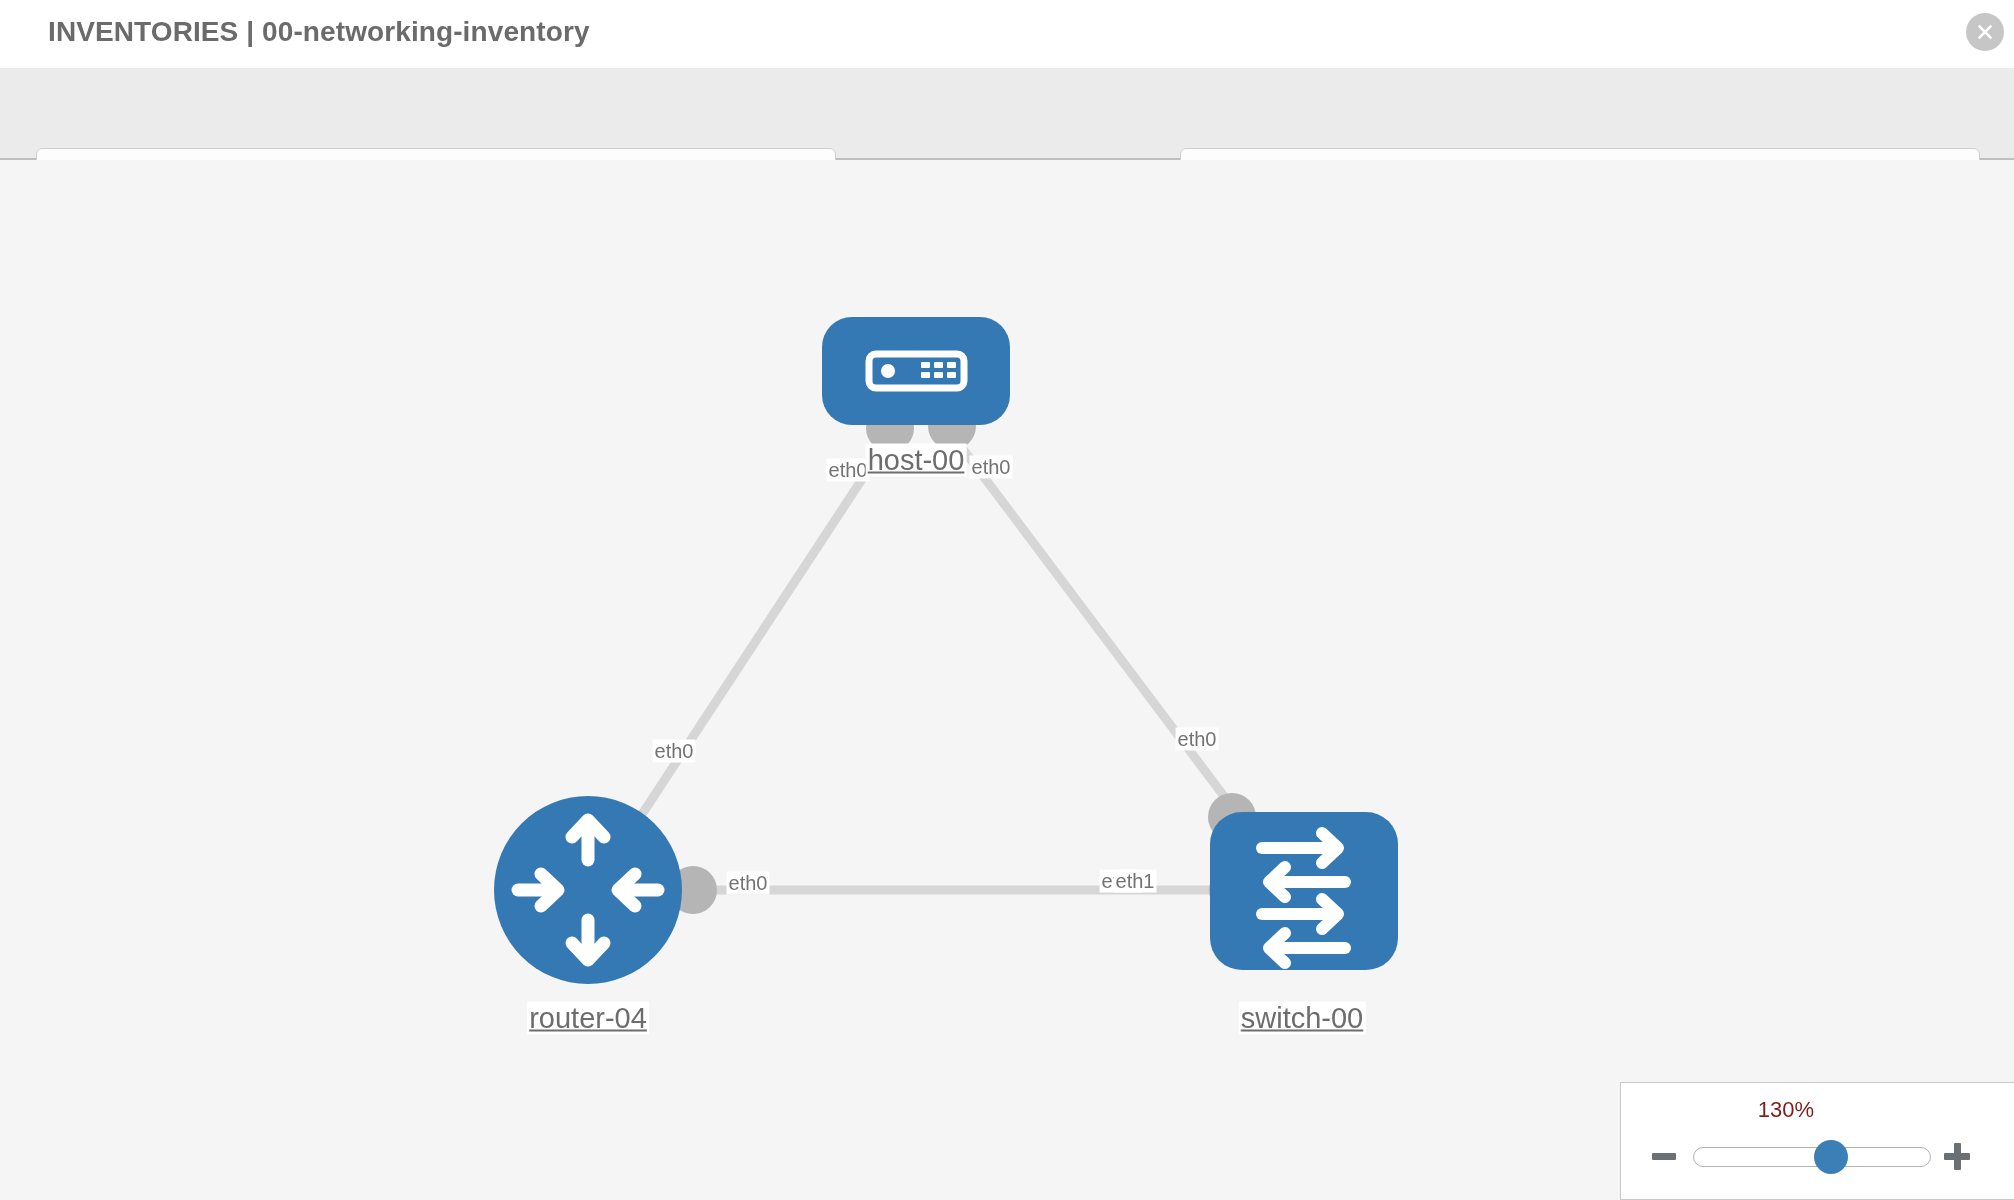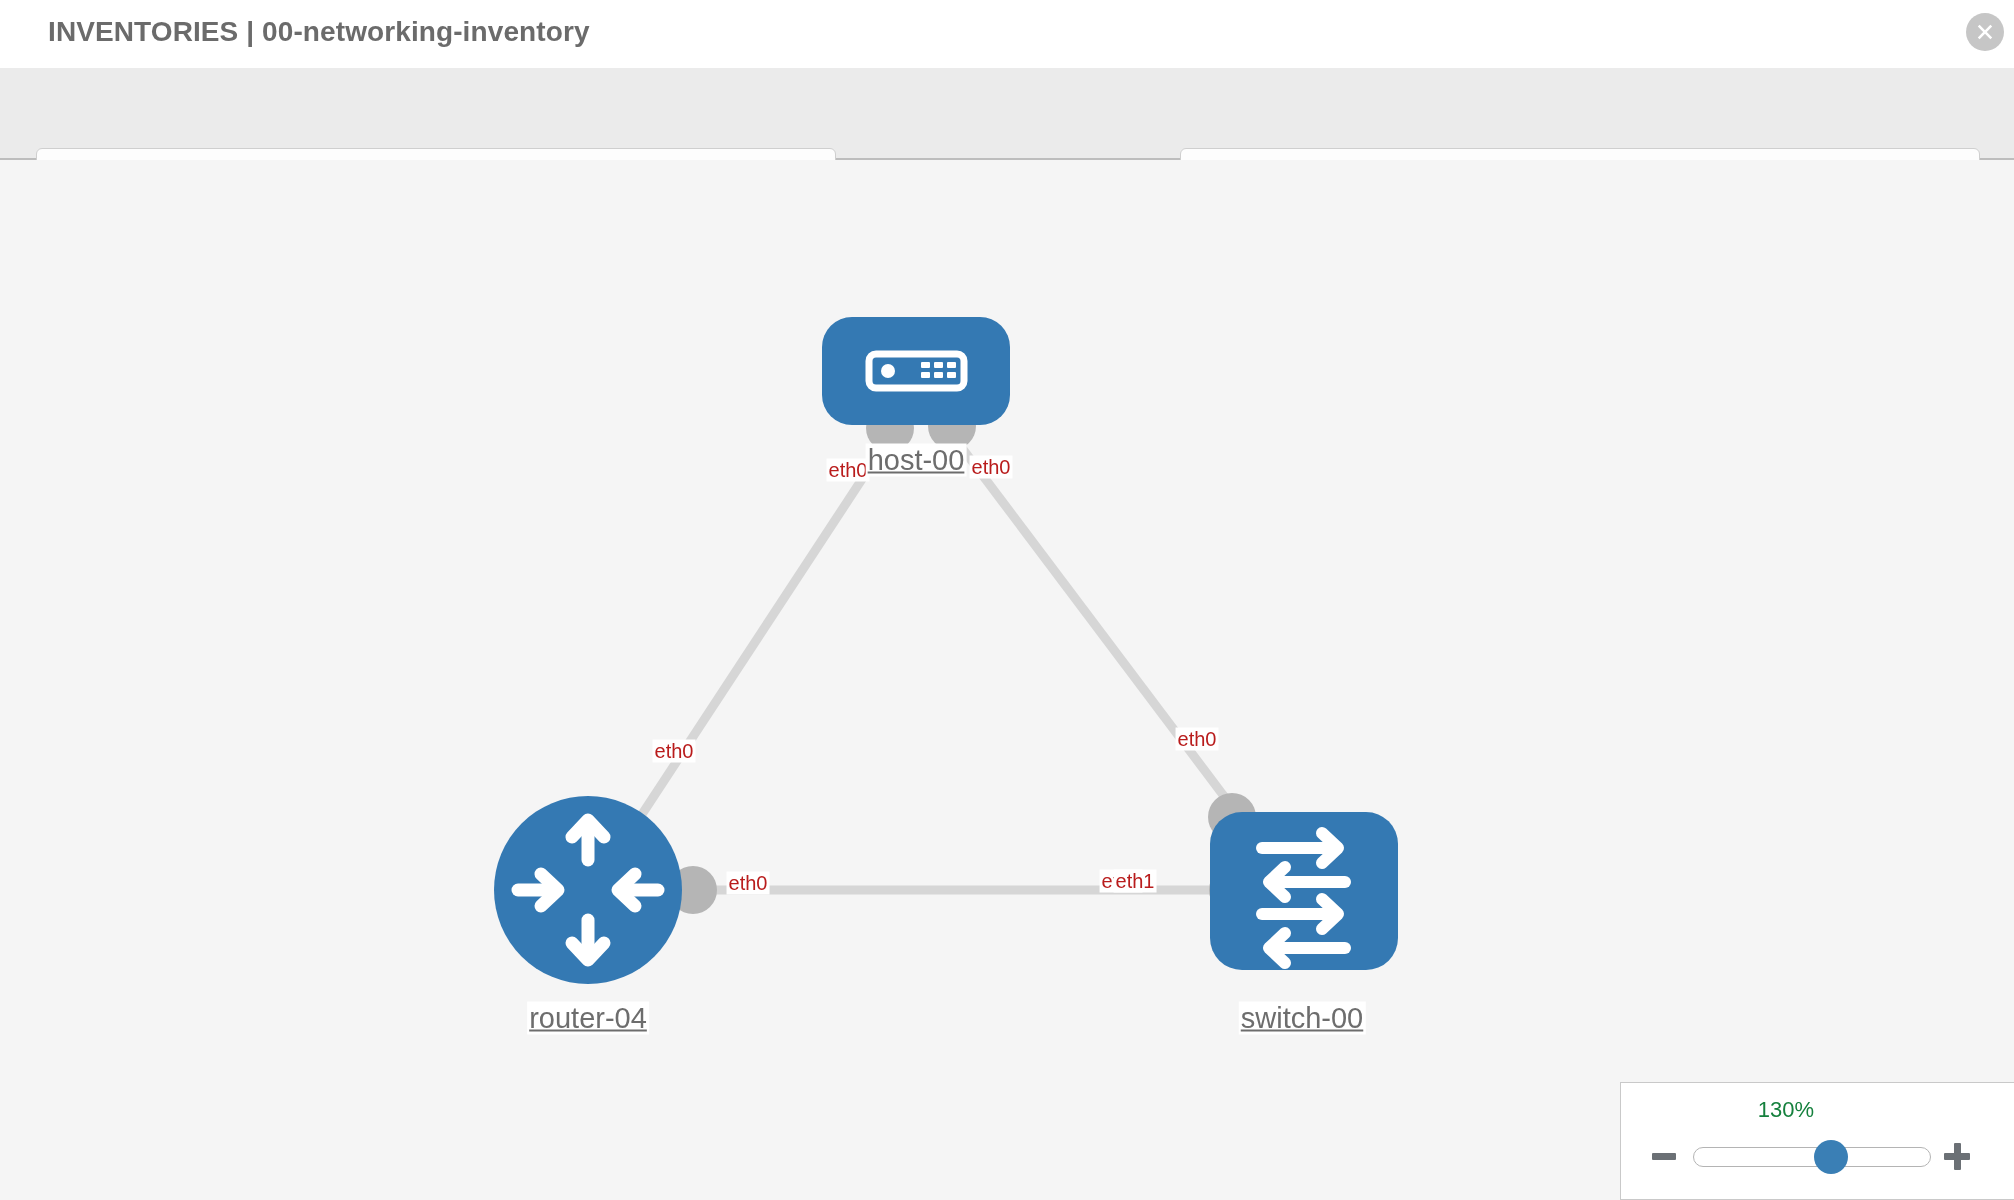--- a/index.html
+++ b/index.html
@@ -72,34 +72,34 @@
 
   
   .node-label {
     position: absolute; background: #ffffff; color: #6d6d6d;
     white-space: nowrap; transform: translate(-50%, -50%);
     padding: 0 2px;
     text-decoration: underline;
   }
   .node-label.big  { font-size: 29px; }
   .iface-label {
-    position: absolute; background: #ffffff; color: #b91c1c;
+    position: absolute; background: #ffffff; color: #737373;
     font-size: 20px; white-space: nowrap;
     transform: translate(-50%, -50%); padding: 0 2px;
   }
 
   
   .zoom-panel {
     position: absolute; left: 1620px; top: 1082px;
     width: 470px; height: 118px;
     background: #ffffff; border: 1px solid #c9c9c9;
   }
   .zoom-pct {
     position: absolute; left: 0; right: 0; top: 14px;
-    text-align: center; font-size: 22px; color: #15803d;
+    text-align: center; font-size: 22px; color: #7f1d1d;
     width: 330px;
   }
   .zoom-row {
     position: absolute; left: 0; top: 52px; width: 360px; height: 40px;
   }
   .zoom-minus, .zoom-plus {
     position: absolute; top: 6px; width: 30px; height: 30px;
     cursor: pointer;
   }
   .zoom-minus { left: 28px; }

